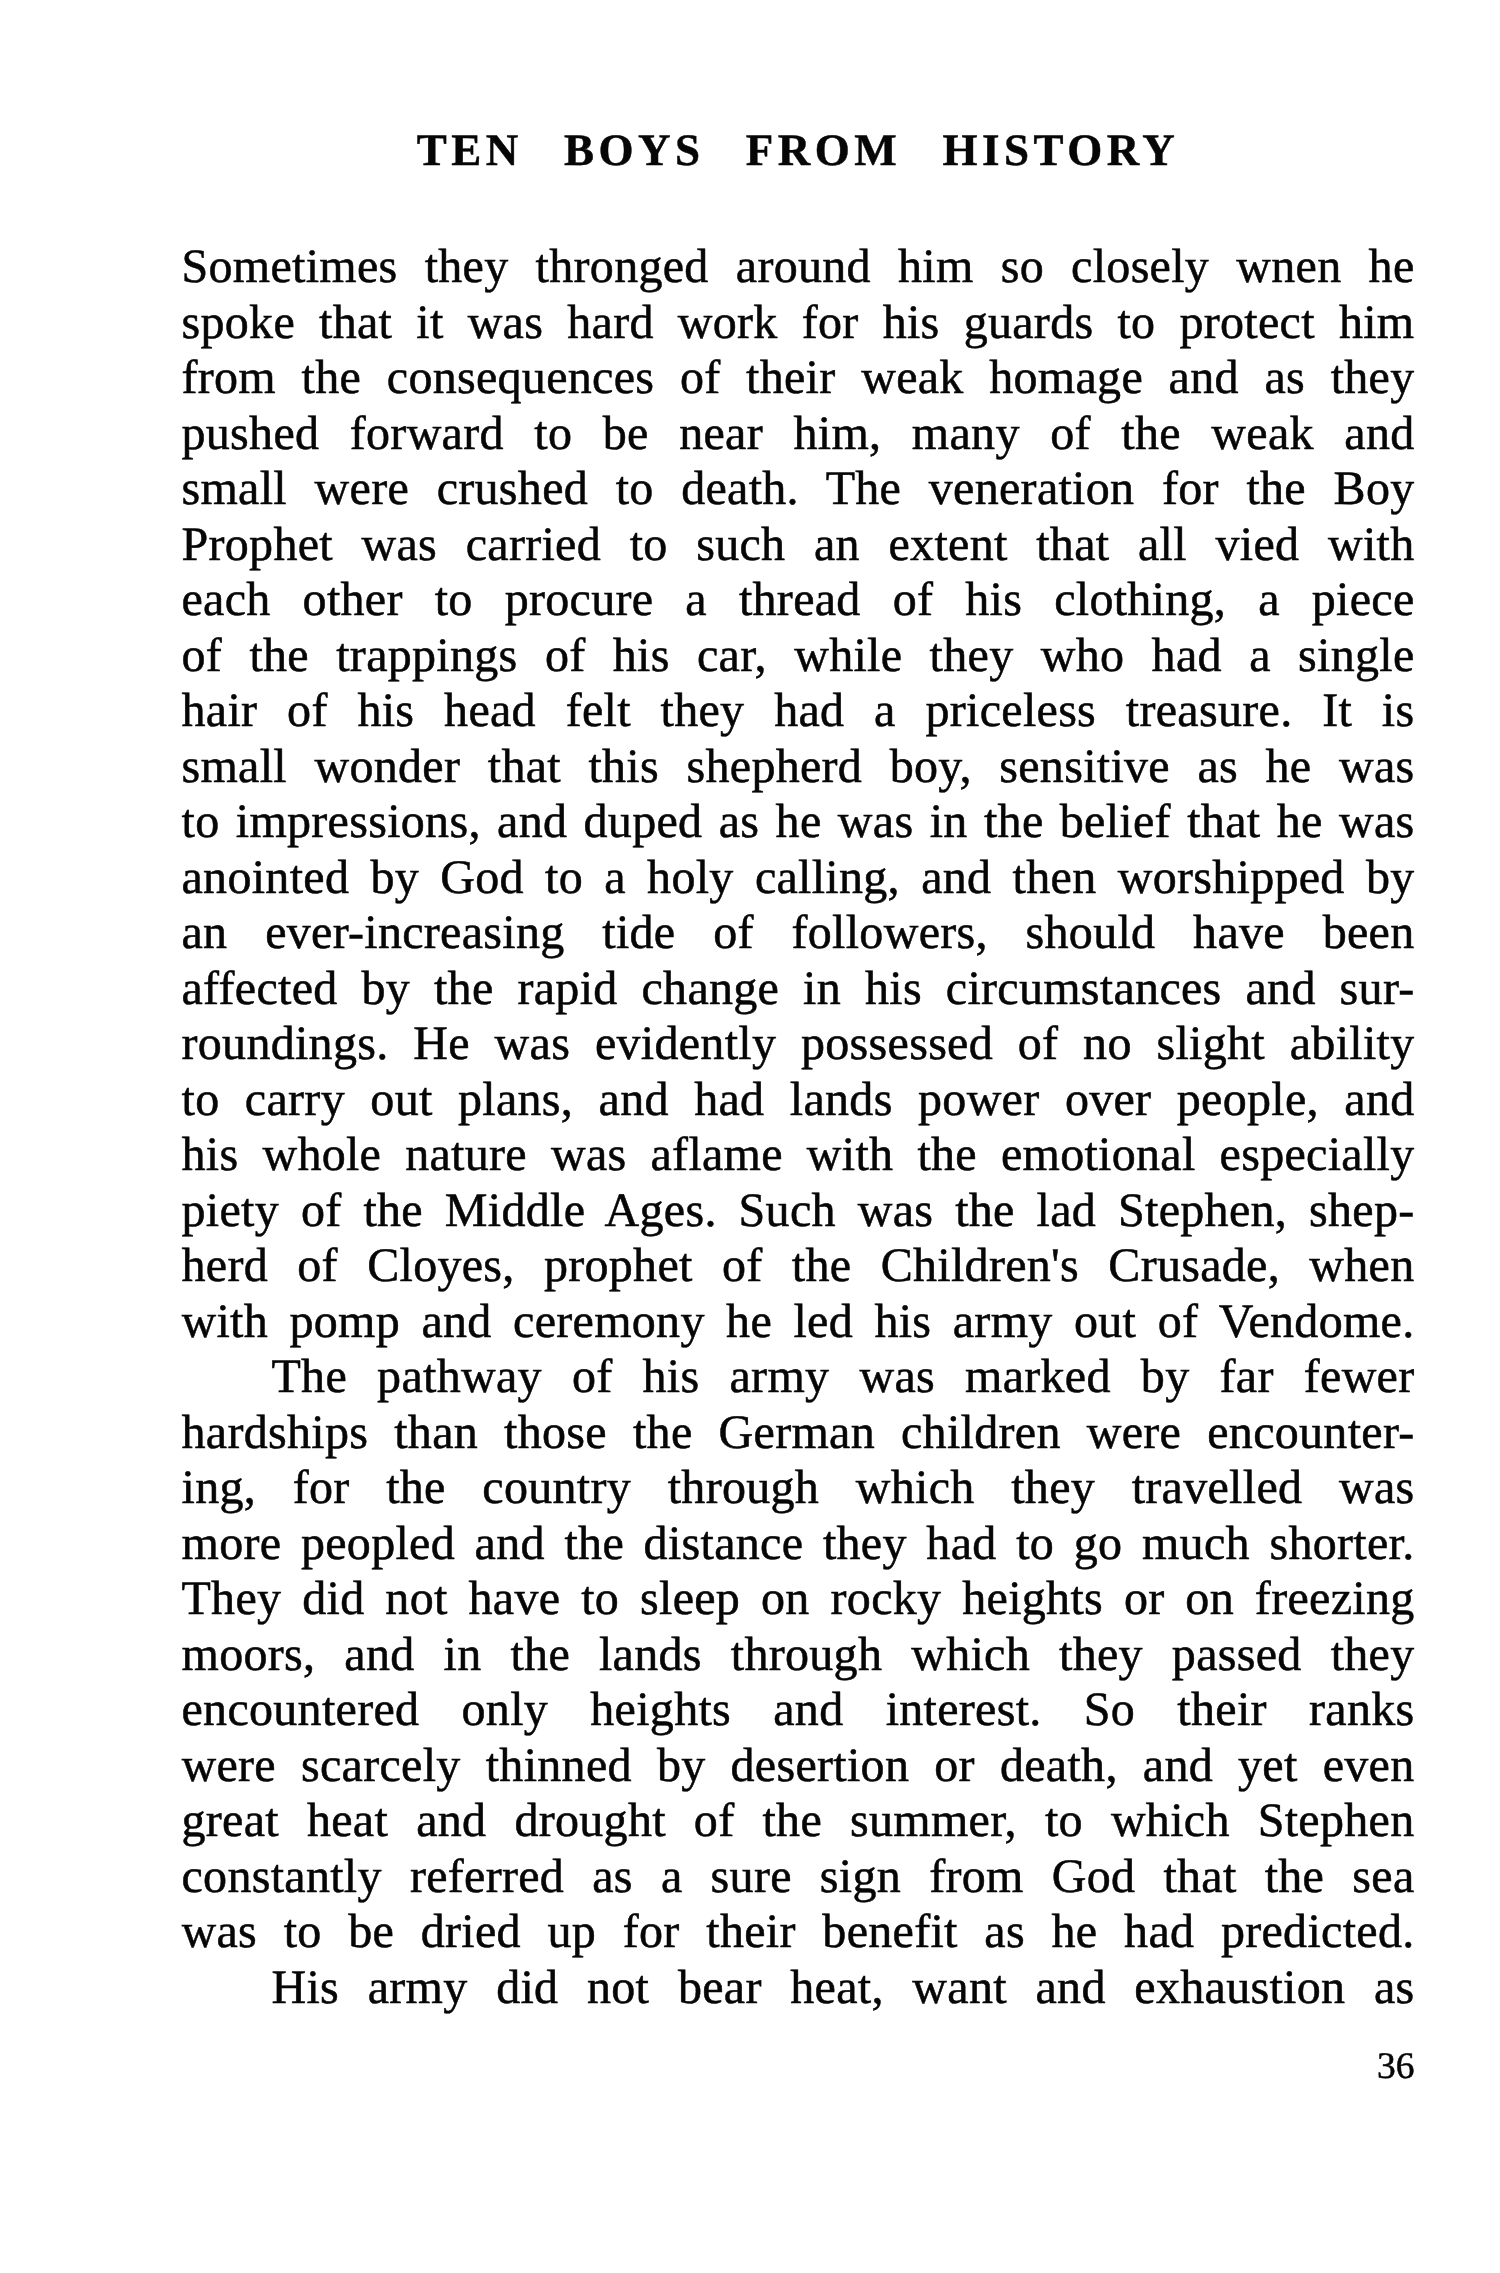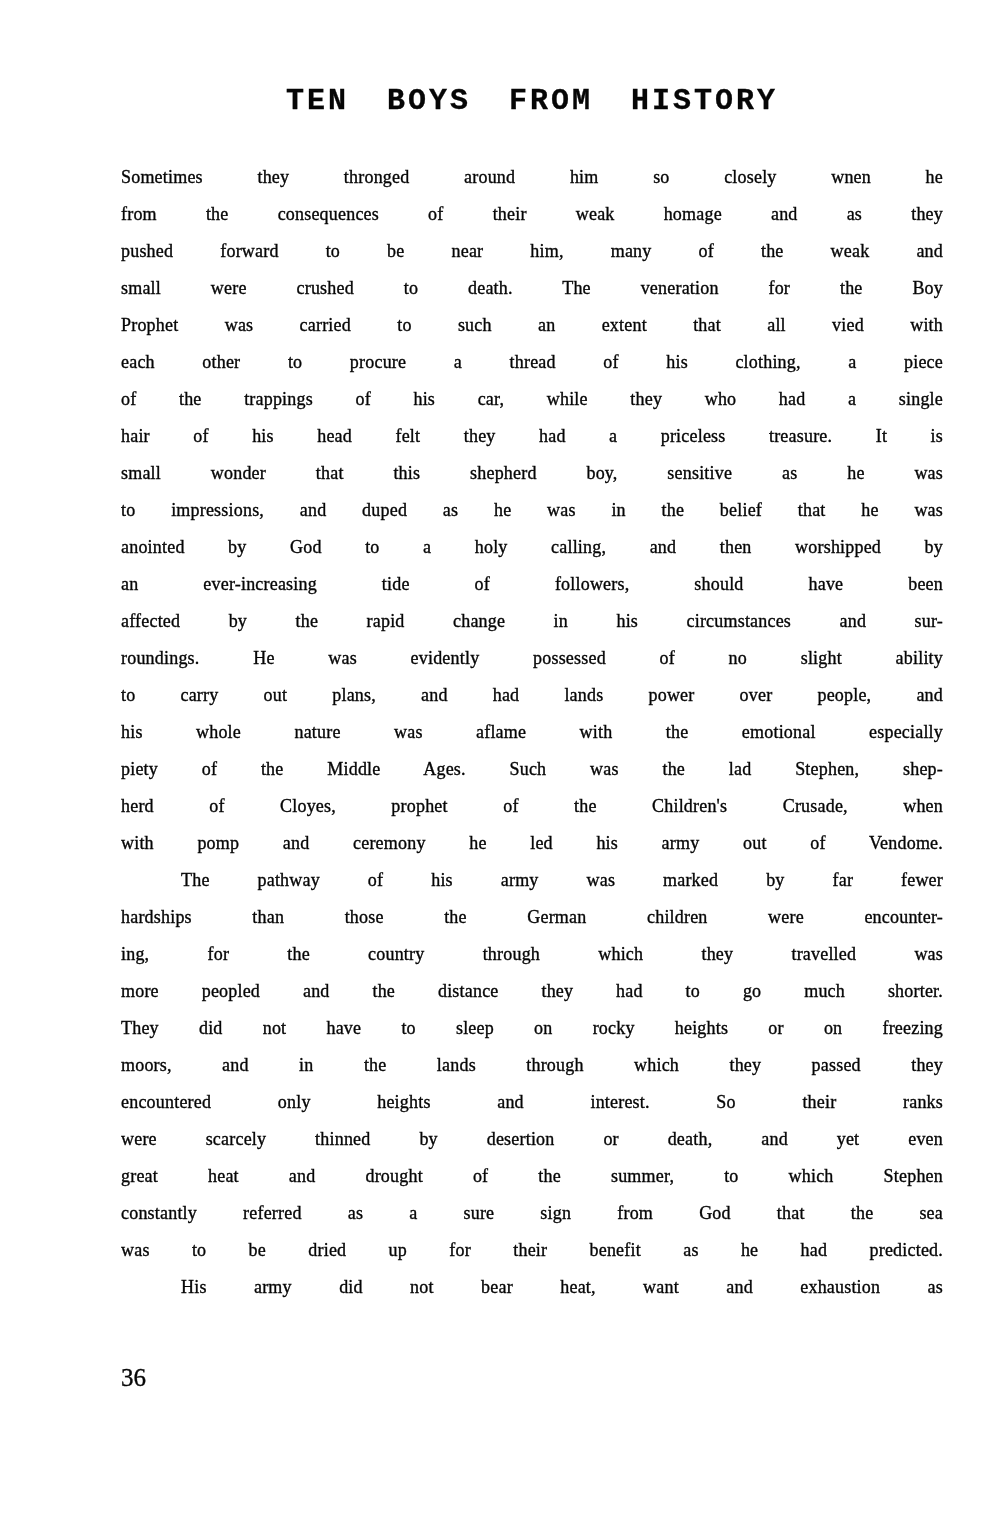--- a/index.html
+++ b/index.html
@@ -21,61 +21,61 @@
     top: 84px;
     left: 121px;
     width: 822px;
     margin: 0;
     text-align: center;
     font-size: 30px;
     font-weight: 700;
     letter-spacing: 3px;
     word-spacing: 17px;
     white-space: nowrap;
-    font-family: Liberation Mono, monospace;
     -webkit-text-stroke: 0.3px #060606;
   }
   .body-block {
     position: absolute;
     top: 159px;
     left: 121px;
     width: 822px;
   }
   .line {
-    font-size: 18px;
+    font-size: 32px;
     line-height: 37px;
     height: 37px;
     text-align: justify;
     text-align-last: justify;
     letter-spacing: 0.2px;
     -webkit-text-stroke: 0.35px #060606;
     overflow: hidden;
     white-space: nowrap;
   }
   .line.indent {
     text-indent: 60px;
   }
   .pageno {
     position: absolute;
     top: 1364px;
     left: 121px;
     width: 822px;
-    text-align: left;
+    text-align: right;
     font-size: 25px;
     -webkit-text-stroke: 0.35px #060606;
   }
 </style>
 </head>
 <body>
 
 <div class="page">
   <h1 class="title">TEN BOYS FROM HISTORY</h1>
 
   <div class="body-block" id="text-body">
       <div class="line">Sometimes they thronged around him so closely wnen he</div>
+      <div class="line">spoke that it was hard work for his guards to protect him</div>
       <div class="line">from the consequences of their weak homage and as they</div>
       <div class="line">pushed forward to be near him, many of the weak and</div>
       <div class="line">small were crushed to death.  The veneration for the Boy</div>
       <div class="line">Prophet was carried to such an extent that all vied with</div>
       <div class="line">each other to procure a thread of his clothing, a piece</div>
       <div class="line">of the trappings of his car, while they who had a single</div>
       <div class="line">hair of his head felt they had a priceless treasure.  It is</div>
       <div class="line">small wonder that this shepherd boy, sensitive as he was</div>
       <div class="line">to impressions, and duped as he was in the belief that he was</div>
       <div class="line">anointed by God to a holy calling, and then worshipped by</div>

